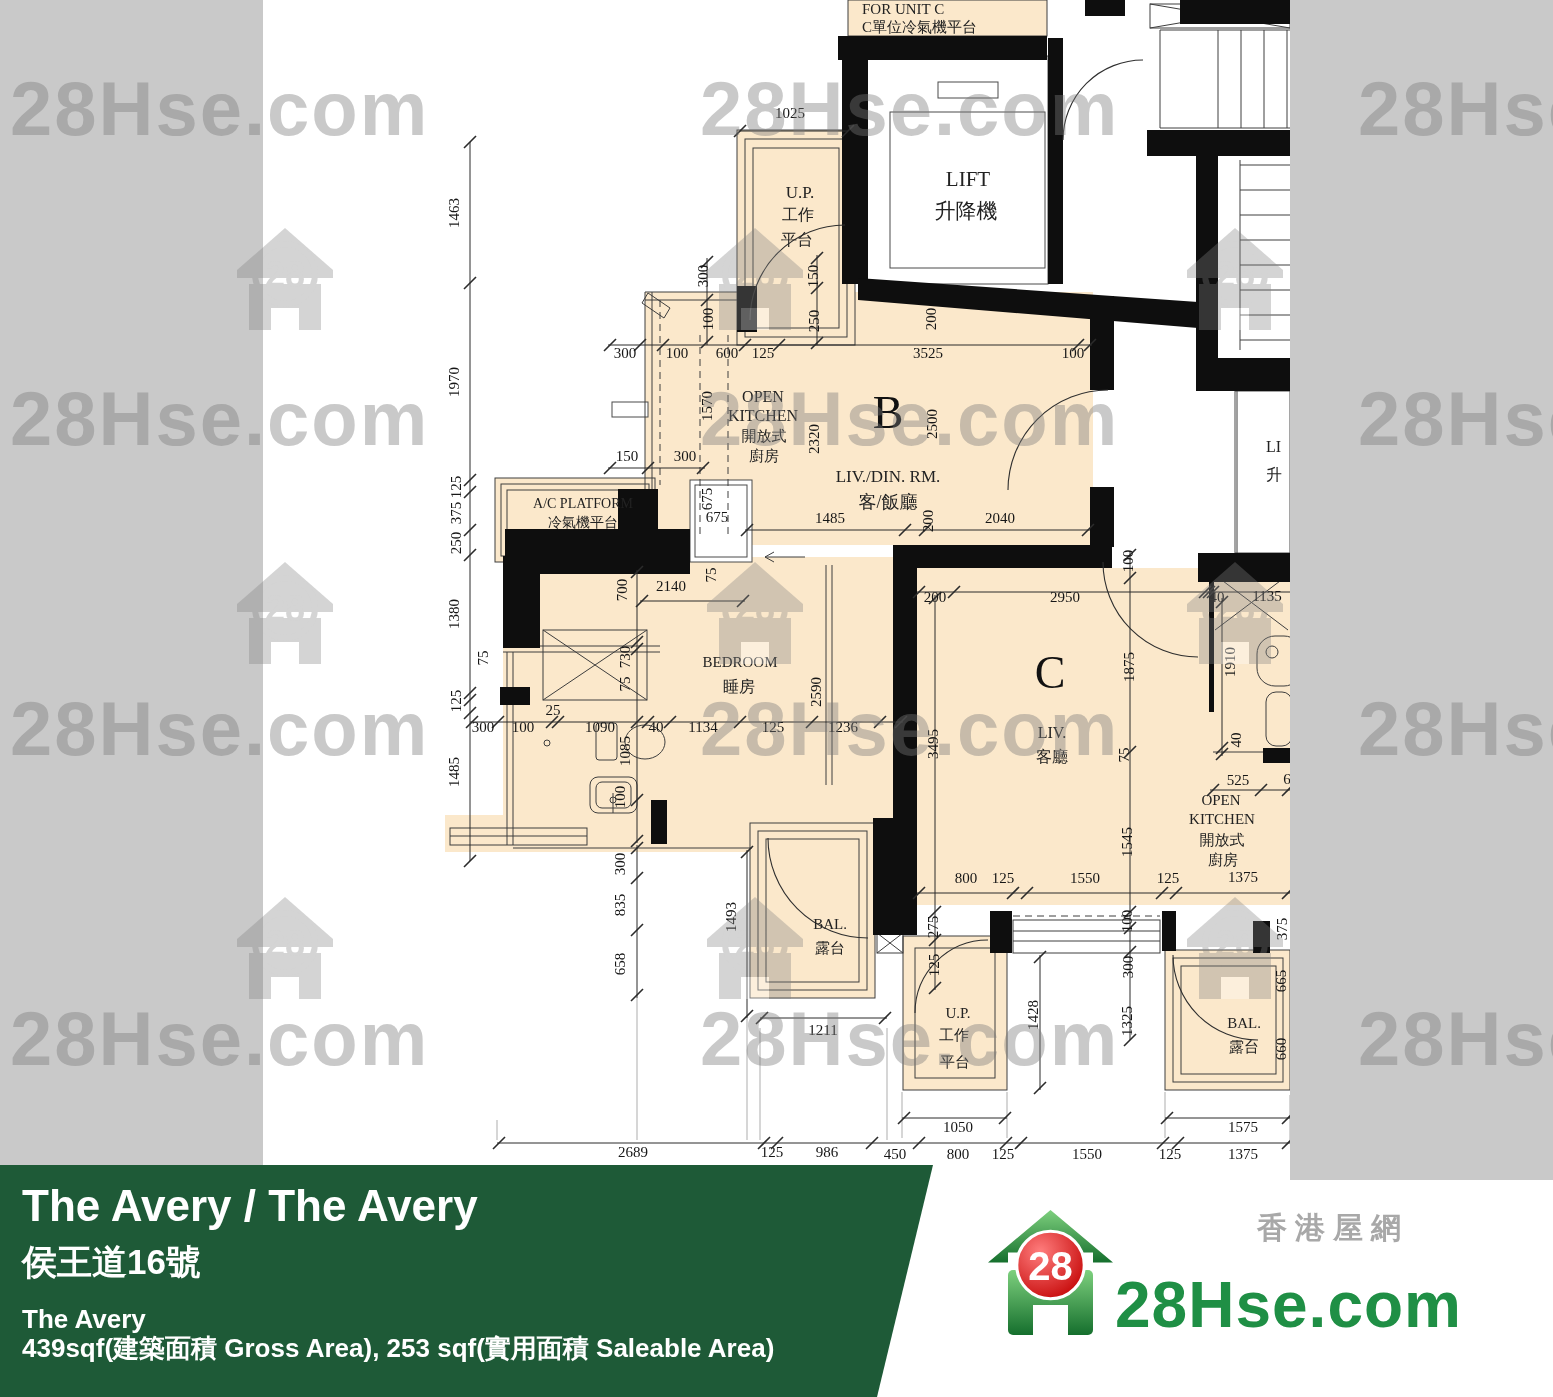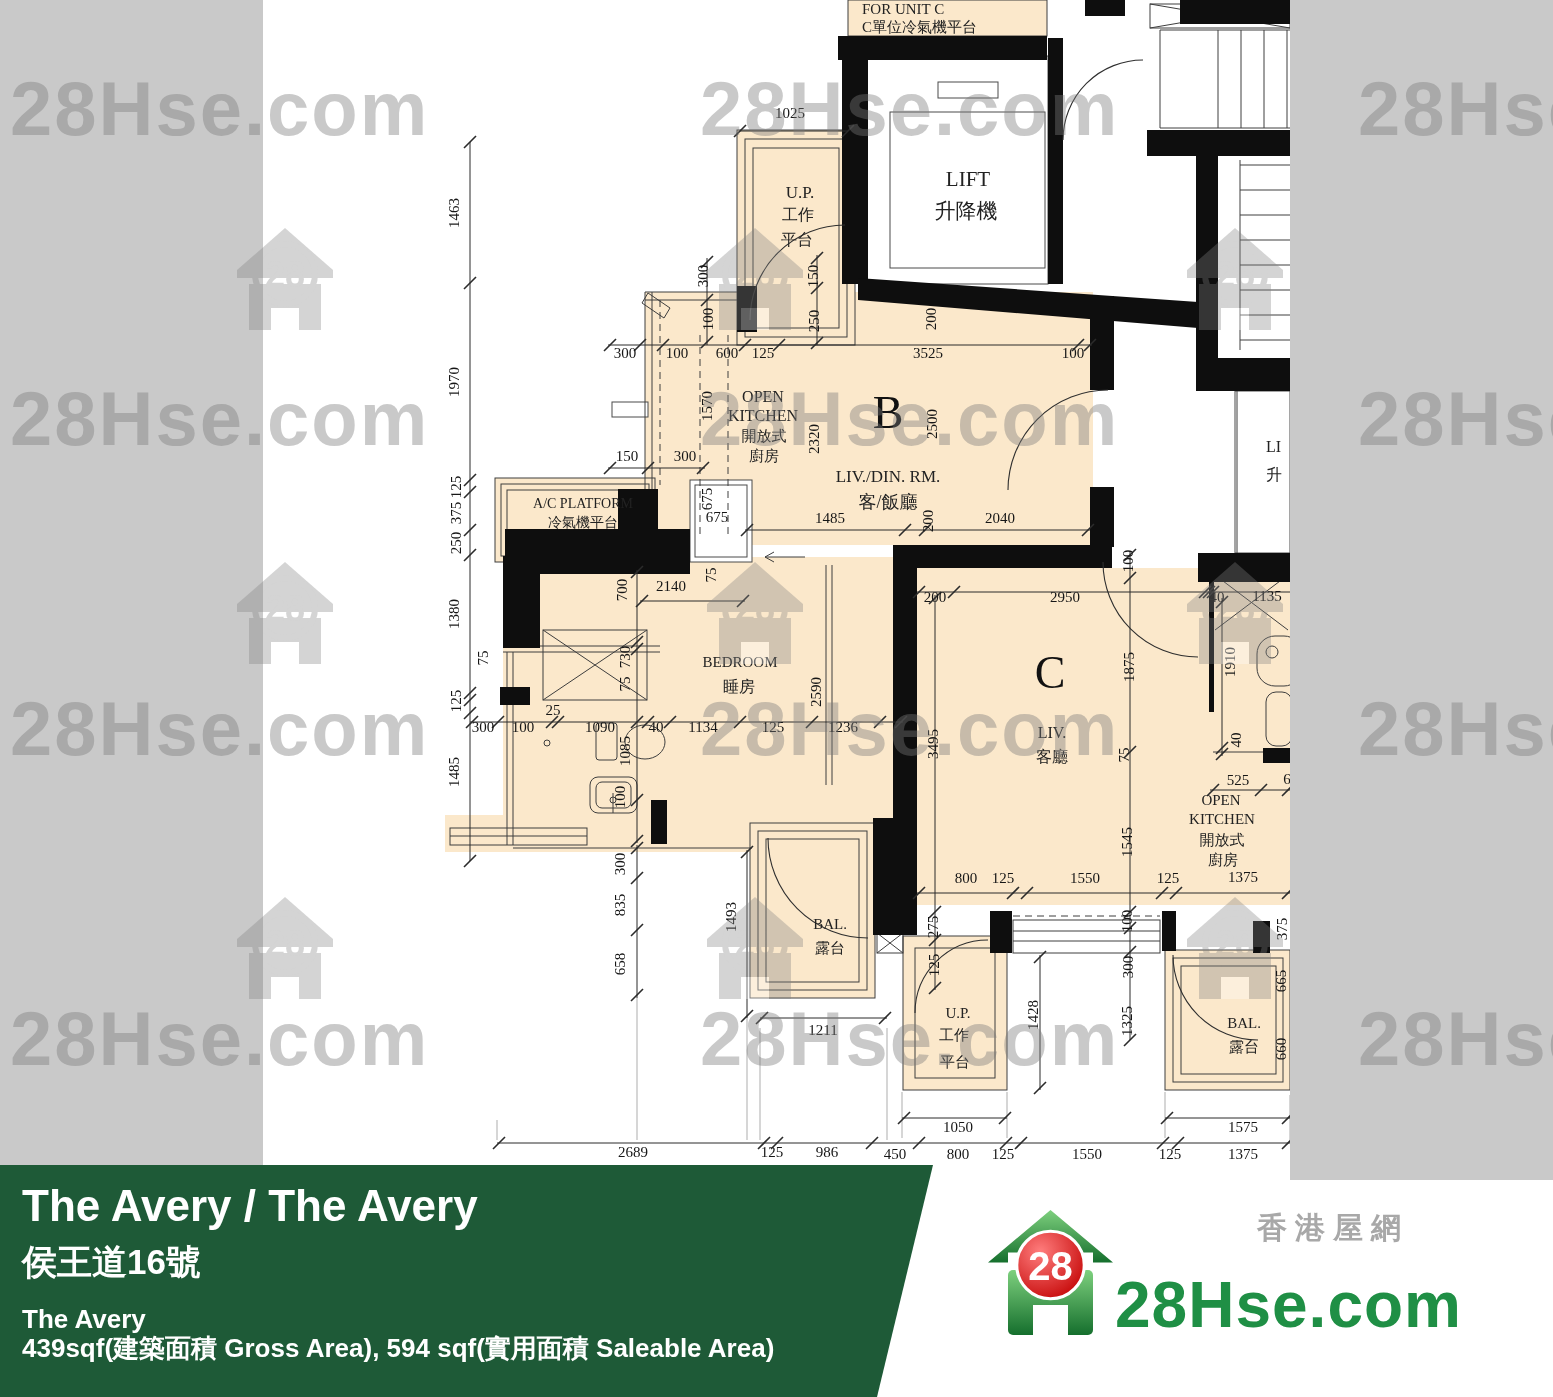--- a/index.html
+++ b/index.html
@@ -564,21 +564,21 @@
         <circle cx="48" cy="46" r="30" class="ring"></circle>
         <text x="48" y="59" text-anchor="middle">28</text>
       </g>
     </g>
 </svg>
 
 <div id="banner">
   <div class="t1">The Avery / The Avery</div>
   <div class="t2">侯王道16號</div>
   <div class="t3">The Avery</div>
-  <div class="t4">439sqf(建築面積 Gross Area), 594 sqf(實用面積 Saleable Area)</div>
+  <div class="t4">439sqf(建築面積 Gross Area), 253 sqf(實用面積 Saleable Area)</div>
 </div>
 
 <div id="logo-area">
   <svg id="logo-house" width="125" height="150" viewBox="0 0 100 112">
     <defs>
       <linearGradient id="gGreen" x1="0" y1="0" x2="0" y2="1">
         <stop offset="0" stop-color="#7ed07e"></stop>
           <stop offset="1" stop-color="#156f2d"></stop>
       </linearGradient>
       <radialGradient id="gRed" cx="0.35" cy="0.3" r="0.8">

